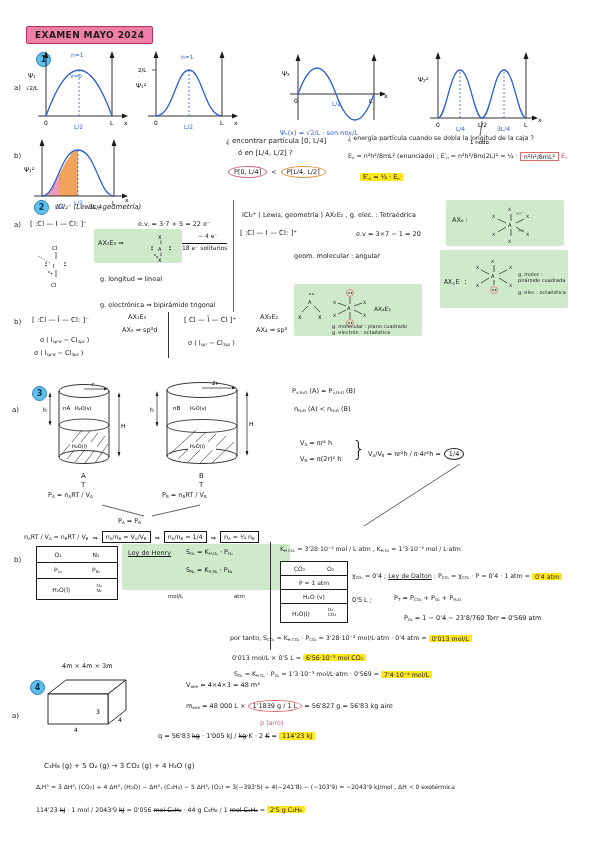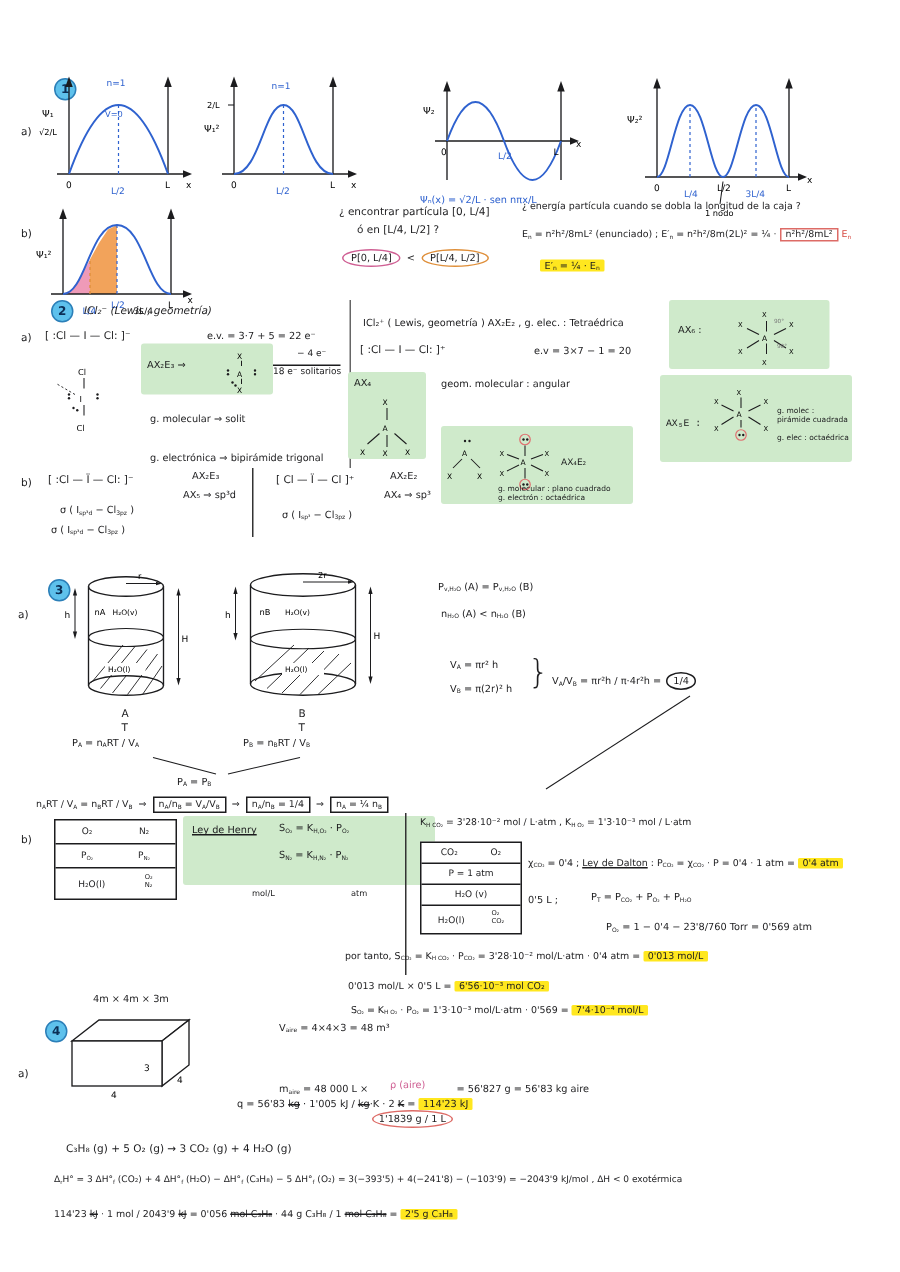--- a/index.html
+++ b/index.html
@@ -7,21 +7,21 @@
         font-family:"DejaVu Sans",sans-serif;color:#1c1c1e;}
   .t{position:absolute;font-size:6.5px;white-space:nowrap;line-height:1.15;}
   .t7{font-size:7px;} .t6{font-size:6px;} .t55{font-size:5.5px;} .t5{font-size:5px;}
   .row{position:absolute;display:flex;align-items:center;gap:3px;font-size:6.5px;white-space:nowrap;}
   .blue{color:#2f62cf;} .pink{color:#cf5f93;} .red{color:#d64a42;}
   .hl{background:#ffe71f;padding:0 3px;border-radius:1px;}
   .bx{border:1px solid #1c1c1e;padding:1px 3px;}
   .redsq{border:1px solid #dd6b66;padding:0 3px;}
   .ovalp{border:1.3px solid #cf5f93;border-radius:50%;padding:1px 5px;}
   .ovalo{border:1.3px solid #df8f3a;border-radius:50%;padding:1px 5px;}
-  .ovalr{border:1.1px solid #dd6b66;border-radius:50%;padding:1px 4px;margin-top:40px;}
+  .ovalr{border:1.1px solid #dd6b66;border-radius:50%;padding:1px 4px;}
   .ovalk{border:1px solid #1c1c1e;border-radius:50%;padding:1px 4px;}
   .title-box{position:absolute;left:26px;top:26px;background:#ef7fa7;border:1.8px solid #b63062;
              padding:3px 8px;font-weight:bold;font-size:9px;letter-spacing:.4px;border-radius:2px;}
   .qnum{position:absolute;width:13px;height:13px;border-radius:50%;background:#5ec1ec;
         border:1.6px solid #2b7fb8;font-size:8px;font-weight:bold;display:flex;
         align-items:center;justify-content:center;color:#0b2e55;}
   .gbox{position:absolute;background:#cfeacb;border-radius:2px;}
   .vline{position:absolute;width:1px;background:#666;}
   .tbl{position:absolute;border:1.1px solid #1c1c1e;background:#fff;font-size:6px;}
   .tbl .r{display:flex;justify-content:space-around;align-items:center;border-bottom:1px solid #1c1c1e;padding:1px 2px;}
@@ -33,20 +33,21 @@
   svg{position:absolute;overflow:visible;}
   svg text{font-family:"DejaVu Sans",sans-serif;}
   .brace{position:absolute;font-size:22px;font-weight:300;}
   .topline{border-top:1px solid #1c1c1e;padding-top:1px;}
 </style>
 </head>
 <body>
 
 <div class="page">
 
+  <div class="title-box">EXAMEN MAYO 2024</div>
 
   <div class="qnum" style="left:36px;top:52px;">1</div>
   <div class="t t7" style="left:14px;top:84px;">a)</div>
 
   <svg style="left:26px;top:46px;" width="104" height="94" viewBox="0 0 104 94">
     <line x1="20" y1="70" x2="20" y2="10" stroke="#1c1c1e" stroke-width=".9"></line>
       <polygon points="17.5,12 22.5,12 20,5" fill="#1c1c1e"></polygon>
     <line x1="86" y1="70" x2="86" y2="10" stroke="#1c1c1e" stroke-width=".9"></line>
       <polygon points="83.5,12 88.5,12 86,5" fill="#1c1c1e"></polygon>
     <line x1="12" y1="70" x2="98" y2="70" stroke="#1c1c1e" stroke-width=".9"></line>
@@ -189,45 +190,31 @@
     <text x="29" y="47" font-size="5.5">Cl</text>
     <circle cx="24" cy="23" r=".8" fill="#1c1c1e"></circle>
       <circle cx="24" cy="25.5" r=".8" fill="#1c1c1e"></circle>
     <circle cx="43" cy="23" r=".8" fill="#1c1c1e"></circle>
       <circle cx="43" cy="25.5" r=".8" fill="#1c1c1e"></circle>
     <circle cx="27" cy="32" r=".8" fill="#1c1c1e"></circle>
       <circle cx="29.5" cy="33.5" r=".8" fill="#1c1c1e"></circle>
     <line x1="28" y1="23" x2="16" y2="16" stroke="#1c1c1e" stroke-width=".6" stroke-dasharray="1.5 1.5"></line>
   </svg>
   <div class="t" style="left:100px;top:262px;margin-top:40px;">g. electrónica ⇒ bipirámide trigonal</div>
-  <div class="t" style="left:100px;top:276px;">g. molecular ⇒ solit</div>
+  <div class="t" style="left:100px;top:276px;">g. longitud ⇒ lineal</div>
 
   <div class="vline" style="left:233px;top:200px;height:112px;"></div>
 
   <div class="t" style="left:242px;top:212px;">ICl₂⁺ ( Lewis, geometría )   AX₂E₂ , g. elec. : Tetraédrica</div>
   <div class="t t7" style="left:240px;top:229px;">[ :Cl — I — Cl: ]⁺</div>
   <div class="t" style="left:356px;top:231px;">e.v = 3×7 − 1 = 20</div>
   <div class="t t6" style="left:464px;top:241px;">− 4</div>
   <div class="t t6 topline" style="left:448px;top:251px;">16 e⁻ solit.</div>
   <div class="t" style="left:294px;top:253px;">geom. molecular : angular</div>
 
-  <div class="gbox" style="left:232px;top:248px;width:52px;height:58px;">
-    <span class="t" style="left:4px;top:4px;">AX₄</span>
-    <svg style="left:6px;top:14px;" width="44" height="42" viewBox="0 0 44 42">
-      <text x="17" y="8" font-size="5">X</text>
-      <line x1="20" y1="10" x2="20" y2="18" stroke="#1c1c1e" stroke-width=".7"></line>
-      <text x="17" y="25" font-size="5">A</text>
-      <line x1="15" y1="27" x2="7" y2="34" stroke="#1c1c1e" stroke-width=".7"></line>
-      <line x1="20" y1="28" x2="20" y2="36" stroke="#1c1c1e" stroke-width=".7"></line>
-      <line x1="25" y1="27" x2="33" y2="34" stroke="#1c1c1e" stroke-width=".7"></line>
-      <text x="2" y="41" font-size="5">X</text>
-      <text x="17" y="42" font-size="5">X</text>
-      <text x="32" y="41" font-size="5">X</text>
-    </svg>
-  </div>
 
   <div class="gbox" style="left:294px;top:284px;width:128px;height:52px;">
     <svg style="left:4px;top:6px;" width="30" height="34" viewBox="0 0 30 34">
       <circle cx="12" cy="4" r=".8" fill="#1c1c1e"></circle>
         <circle cx="15" cy="4" r=".8" fill="#1c1c1e"></circle>
       <text x="10" y="14" font-size="5">A</text>
       <line x1="10" y1="16" x2="4" y2="22" stroke="#1c1c1e" stroke-width=".7"></line>
       <line x1="16" y1="16" x2="22" y2="22" stroke="#1c1c1e" stroke-width=".7"></line>
       <text x="0" y="29" font-size="5">X</text>
       <text x="20" y="29" font-size="5">X</text>
@@ -249,21 +236,21 @@
       <text x="1" y="18" font-size="4.5">X</text>
       <text x="31" y="18" font-size="4.5">X</text>
       <text x="1" y="31" font-size="4.5">X</text>
       <text x="31" y="31" font-size="4.5">X</text>
     </svg>
     <span class="t t6" style="left:80px;top:22px;">AX₄E₂</span>
     <span class="t t5" style="left:38px;top:40px;">g. molecular : plano cuadrado</span>
     <span class="t t5" style="left:38px;top:46px;">g. electrón : octaédrica</span>
   </div>
 
-  <div class="gbox" style="left:446px;top:200px;width:107px;height:46px;">
+  <div class="gbox" style="left:446px;top:200px;width:118px;height:46px;">
     <span class="t" style="left:6px;top:17px;">AX₆ :</span>
     <svg style="left:44px;top:2px;" width="48" height="42" viewBox="0 0 48 42">
       <text x="18" y="25" font-size="5">A</text>
       <line x1="21" y1="12" x2="21" y2="19" stroke="#1c1c1e" stroke-width=".7"></line>
       <line x1="21" y1="27" x2="21" y2="34" stroke="#1c1c1e" stroke-width=".7"></line>
       <line x1="16" y1="21" x2="8" y2="17" stroke="#1c1c1e" stroke-width=".7"></line>
       <line x1="26" y1="21" x2="34" y2="17" stroke="#1c1c1e" stroke-width=".7"></line>
       <line x1="16" y1="25" x2="8" y2="30" stroke="#1c1c1e" stroke-width=".7"></line>
       <line x1="26" y1="25" x2="34" y2="30" stroke="#1c1c1e" stroke-width=".7"></line>
       <text x="18" y="9" font-size="4.5">X</text>

